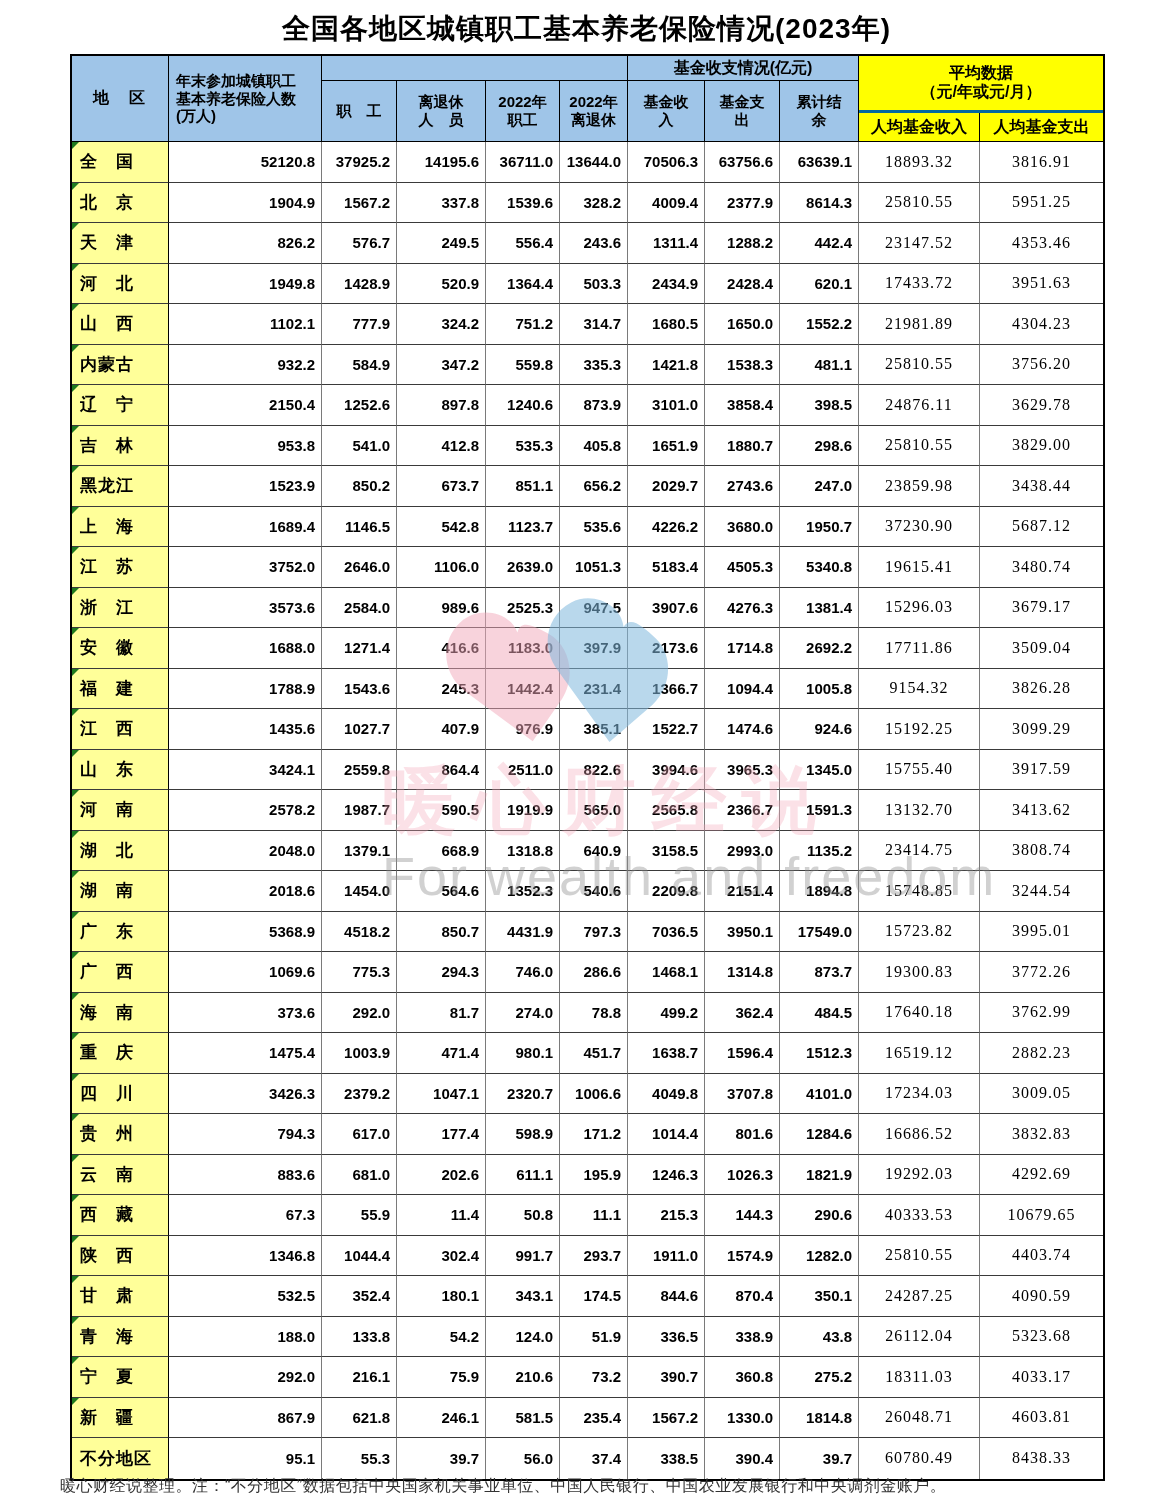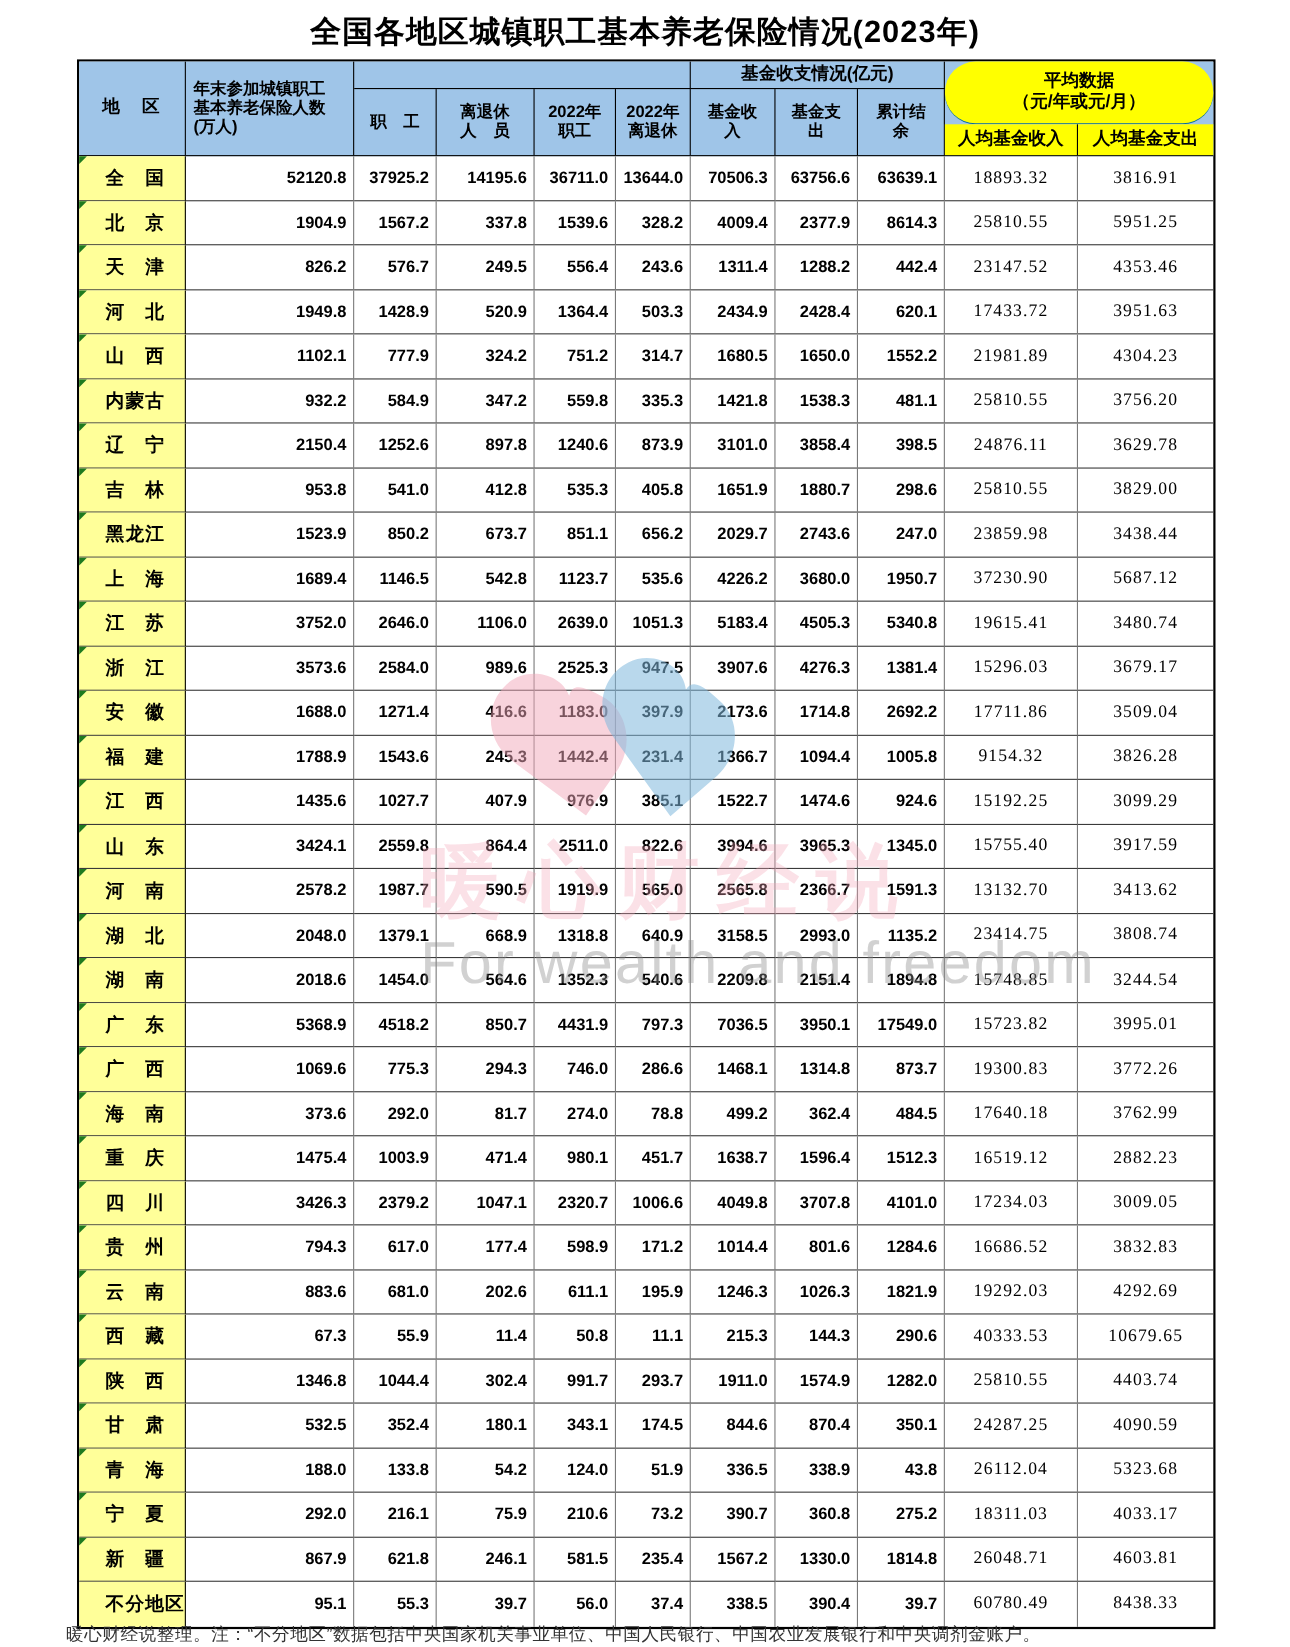--- a/index.html
+++ b/index.html
@@ -24,41 +24,41 @@
   }
   .hcell{
     display:flex;align-items:center;justify-content:center;flex-direction:column;
     font-weight:700;font-size:15px;line-height:1.18;text-align:center;
     border-right:1px solid #000;box-sizing:border-box;
   }
   .h-region{grid-row:1/4;grid-column:1;font-size:16px;letter-spacing:2px;}
   .h-part{grid-row:1/4;grid-column:2;align-items:flex-start;text-align:left;padding-left:7px;}
   .h-g1{grid-row:1;grid-column:3/7;border-bottom:1px solid #000;}
   .h-gfund{grid-row:1;grid-column:7/10;border-bottom:1px solid #000;font-size:16px;}
-  .h-gavg{grid-row:1/3;grid-column:10/12;background:var(--avg-yellow,#FFFF00);border-right:none;border-bottom:1px solid #0369a1;font-size:16px;border-radius:28px;}
+  .h-gavg{grid-row:1/3;grid-column:10/12;background:var(--avg-yellow,#FFFF00);border-right:none;border-bottom:3px solid #0369a1;font-size:16px;}
   .h-sub{grid-row:2/4;}
   .h-c3{grid-column:3;} .h-c4{grid-column:4;} .h-c5{grid-column:5;}
   .h-c6{grid-column:6;} .h-c7{grid-column:7;} .h-c8{grid-column:8;} .h-c9{grid-column:9;}
   .h-asub{grid-row:3;background:var(--avg-yellow,#FFFF00);font-size:16px;}
   .h-c10{grid-column:10;} .h-c11{grid-column:11;border-right:none;}
   
   .trow{
     display:grid;
     grid-template-columns:97px 153px 75px 89px 74px 68px 77px 75px 79px 121px 123px;
     height:40.5px;
   }
   .trow:last-child .cell{border-bottom:none;}
   .cell{
     display:flex;align-items:center;box-sizing:border-box;
     border-right:1px solid #7a7a7a;border-bottom:1px solid #3a3a3a;
   }
   .cell.c11{border-right:none;}
   .region{
     background:var(--region-yellow,#FFFF99);font-weight:700;font-size:17px;
-    padding-left:24px;border-right:1px solid #000;position:relative;letter-spacing:1px;
+    padding-left:8px;border-right:1px solid #000;position:relative;letter-spacing:1px;
   }
   .tri{
     position:absolute;left:0;top:0;width:0;height:0;
     border-top:7px solid var(--marker-green,#1F7A1F);border-right:7px solid transparent;
   }
   .num{justify-content:flex-end;padding-right:6px;font-weight:700;font-size:15px;}
   .avg{
     justify-content:center;padding-right:0;font-weight:400;font-size:16px;letter-spacing:1px;
     font-family:"Liberation Serif","DejaVu Serif",serif;
   }

